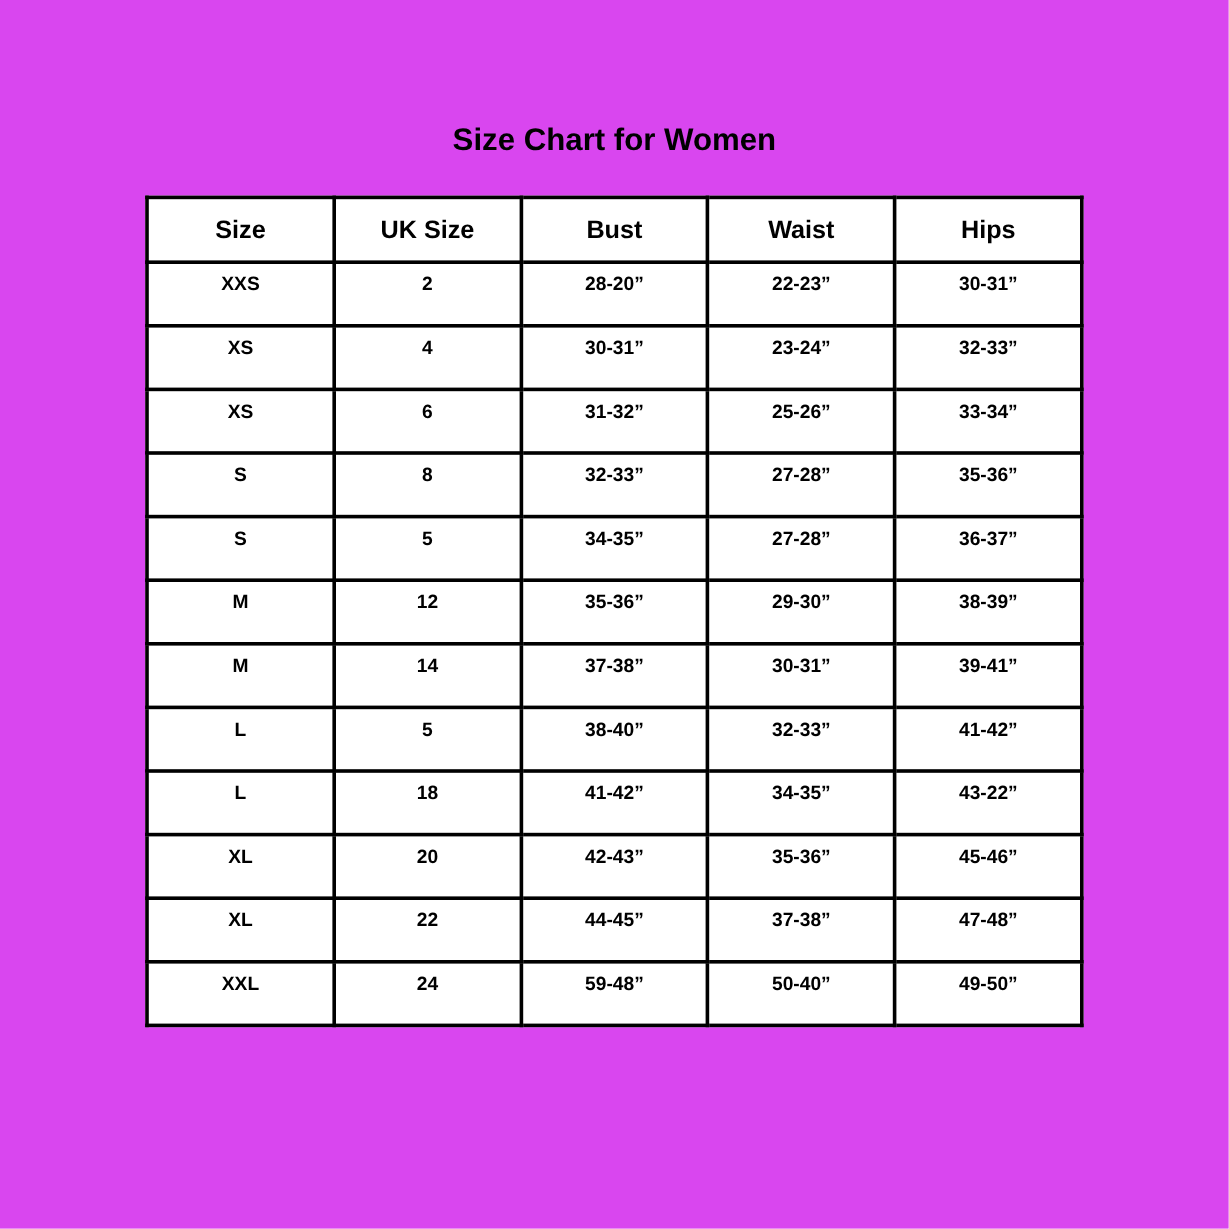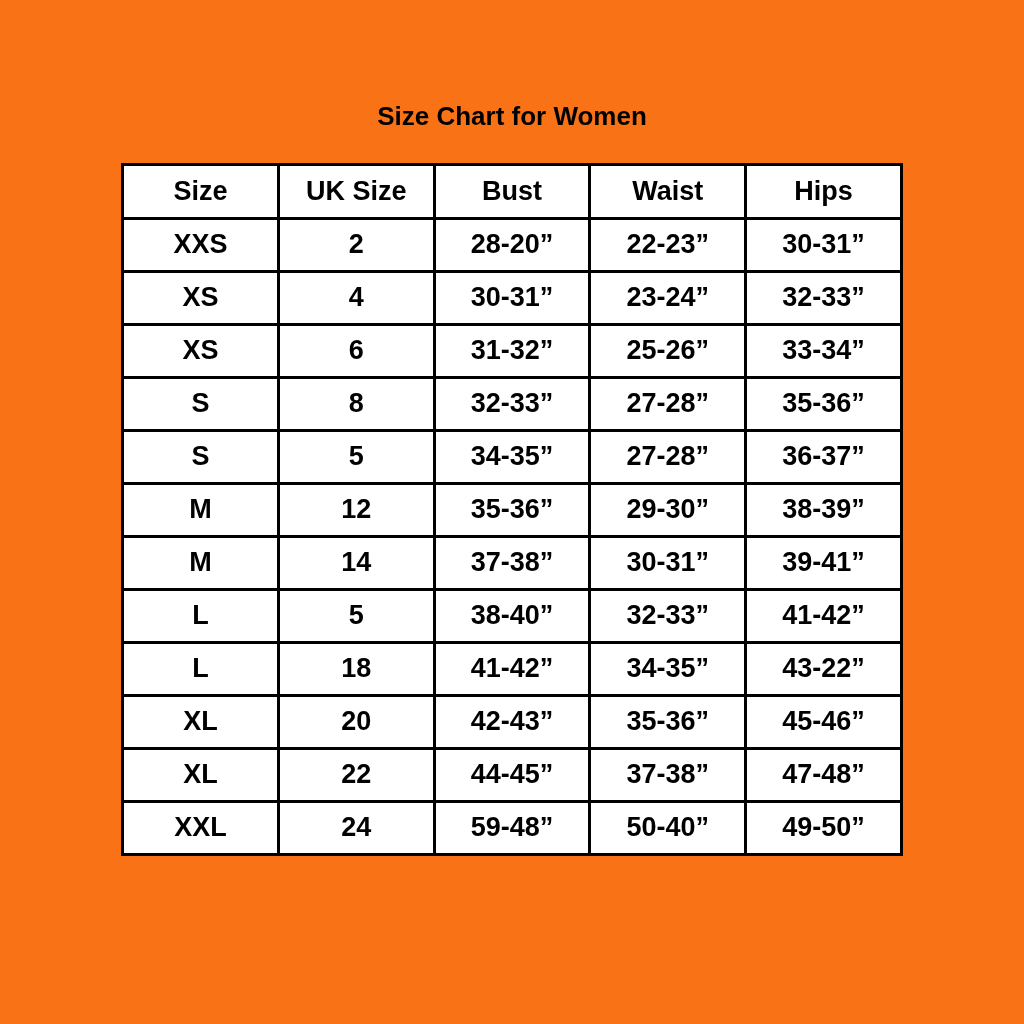--- a/index.html
+++ b/index.html
@@ -9,21 +9,21 @@
   }
   body {
     width: 1024px;
     height: 1024px;
     font-family: "Liberation Sans", sans-serif;
     color: #000000;
   }
   .page {
     width: 1024px;
     height: 1024px;
-    background: #f97316;
+    background: #d946ef;
     box-sizing: border-box;
   }
   .page-title {
     margin: 0;
     padding-top: 101px;
     text-align: center;
     font-size: 26px;
     font-weight: bold;
     letter-spacing: 0px;
     color: #000000;
@@ -39,26 +39,26 @@
   table.size-chart td {
     border: 3px solid #000000;
     width: 20%;
     text-align: center;
     font-weight: bold;
     color: #000000;
     box-sizing: border-box;
   }
   table.size-chart th {
     height: 54px;
-    font-size: 27px;
+    font-size: 21px;
     vertical-align: middle;
   }
   table.size-chart td {
     height: 53px;
-    font-size: 27px;
+    font-size: 16px;
     vertical-align: top;
     padding-top: 9px;
   }
 </style>
 </head>
 <body>
 
 <div class="page">
   <h1 class="page-title">Size Chart for Women</h1>
 

